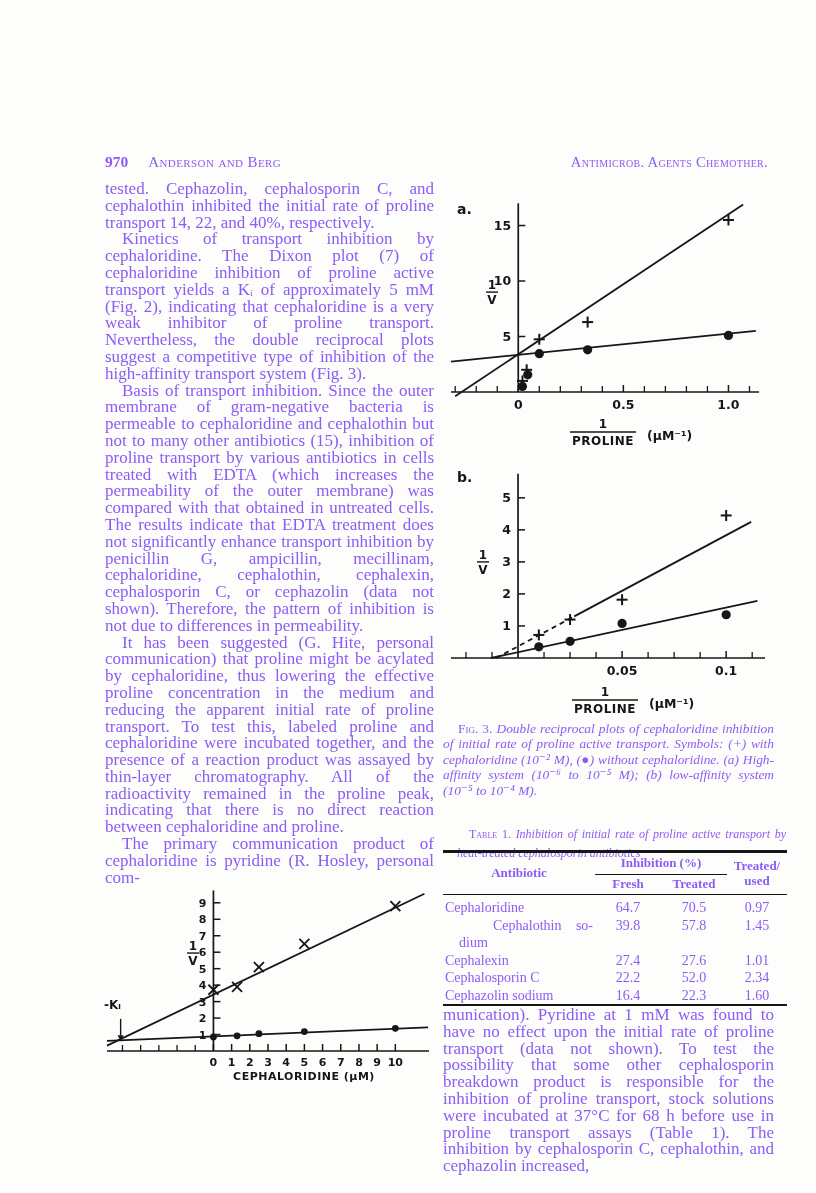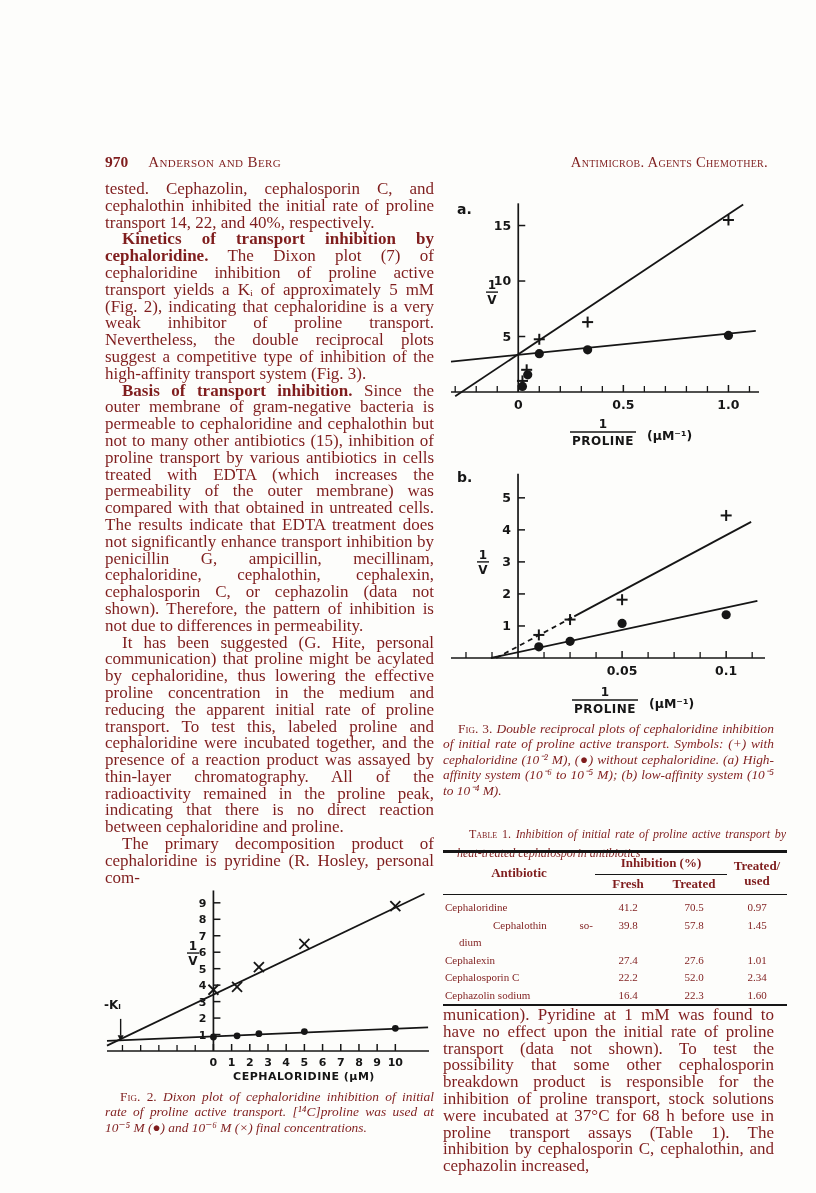--- a/index.html
+++ b/index.html
@@ -1,44 +1,44 @@
 <!DOCTYPE html>
 <html><head>
 <meta charset="utf-8">
 <style>
   html,body{margin:0;padding:0;background:#ffffff;}
   .page{position:relative;width:816px;height:1193px;background:#fdfdfb;overflow:hidden;
-        font-family:"Liberation Serif","DejaVu Serif",serif;color:#7f1d1d;}
+        font-family:"Liberation Serif","DejaVu Serif",serif;color:#8b5cf6;}
   .abs{position:absolute;}
   
   .runhead{position:absolute;left:105px;top:153px;width:663px;display:flex;align-items:baseline;}
   .pagenum{font-weight:700;font-size:15.5px;}
   .sc{font-variant:small-caps;}
   .authors{font-size:15px;margin-left:20px;letter-spacing:0.4px;}
   .journal{font-size:14.6px;margin-left:auto;letter-spacing:0.3px;}
   
   .coltext{position:absolute;text-align:justify;font-size:17px;line-height:16.8px;}
   .coltext p{margin:0;}
   .coltext p.ind{text-indent:17px;}
-  .lead{font-weight:700;}
+  .lead{font-weight:400;}
   
   .caption{position:absolute;font-size:13.4px;line-height:15.4px;text-align:justify;margin:0;}
   .caption .cap-it{font-style:italic;}
   .caption .sc{font-style:normal;}
   .cap-indent{text-indent:15px;}
   
   .tabletitle{position:absolute;font-size:12px;line-height:19px;text-align:justify;margin:12px;text-indent:12px;}
   .tabletitle .cap-it{font-style:italic;}
   table.t1{position:absolute;border-collapse:collapse;border-top:3px solid #161616;border-bottom:2.5px solid #161616;table-layout:fixed;}
   table.t1 th{font-weight:700;font-size:13px;line-height:14.5px;padding:3px 2px;vertical-align:middle;}
   table.t1 .th-anti{width:148px;text-align:center;border-bottom:1.4px solid #161616;}
   table.t1 .th-group{width:128px;text-align:center;border-bottom:1.4px solid #161616;}
   table.t1 .th-sub{text-align:center;border-bottom:1.4px solid #161616;padding-top:2px;}
   table.t1 .th-ratio{width:56px;text-align:center;white-space:pre-line;border-bottom:1.4px solid #161616;}
-  table.t1 td{font-size:11px;line-height:17.5px;padding:0 2px;vertical-align:top;}
+  table.t1 td{font-size:14px;line-height:17.5px;padding:0 2px;vertical-align:top;}
   table.t1 td.num{text-align:center;}
   table.t1 tbody tr:first-child td{padding-top:4px;}
   .anti-flex{display:flex;justify-content:space-between;margin-left:48px;}
   .anti-wrap2{padding-left:14px;}
   svg text{user-select:none;}
 </style>
 </head>
 <body>
 
 <div class="page">
@@ -47,21 +47,21 @@
     <span class="pagenum">970</span>
     <span class="authors sc">Anderson and Berg</span>
     <span class="journal sc">Antimicrob. Agents Chemother.</span>
   </header>
 
   <section class="coltext" id="left-col" style="left:105px;top:181px;width:329px;">
       <p class="">tested. Cephazolin, cephalosporin C, and cephalothin inhibited the initial rate of proline transport 14, 22, and 40%, respectively.</p>
       <p class="ind"><b class="lead">Kinetics of transport inhibition by cephaloridine.</b> The Dixon plot (7) of cephaloridine inhibition of proline active transport yields a Kᵢ of approximately 5 mM (Fig. 2), indicating that cephaloridine is a very weak inhibitor of proline transport. Nevertheless, the double reciprocal plots suggest a competitive type of inhibition of the high-affinity transport system (Fig. 3).</p>
       <p class="ind"><b class="lead">Basis of transport inhibition.</b> Since the outer membrane of gram-negative bacteria is permeable to cephaloridine and cephalothin but not to many other antibiotics (15), inhibition of proline transport by various antibiotics in cells treated with EDTA (which increases the permeability of the outer membrane) was compared with that obtained in untreated cells. The results indicate that EDTA treatment does not significantly enhance transport inhibition by penicillin G, ampicillin, mecillinam, cephaloridine, cephalothin, cephalexin, cephalosporin C, or cephazolin (data not shown). Therefore, the pattern of inhibition is not due to differences in permeability.</p>
       <p class="ind">It has been suggested (G. Hite, personal communication) that proline might be acylated by cephaloridine, thus lowering the effective proline concentration in the medium and reducing the apparent initial rate of proline transport. To test this, labeled proline and cephaloridine were incubated together, and the presence of a reaction product was assayed by thin-layer chromatography. All of the radioactivity remained in the proline peak, indicating that there is no direct reaction between cephaloridine and proline.</p>
-      <p class="ind">The primary decomposition product of cephaloridine is pyridine (R. Hosley, personal com-</p>
+      <p class="ind">The primary communication product of cephaloridine is pyridine (R. Hosley, personal com-</p>
     </section>
 
   <svg id="fig2" class="abs" style="left:100px;top:874px;width:334px;height:214px;" viewBox="0 0 334 214">
       <line x1="7" y1="177" x2="329" y2="177" stroke="#161616" stroke-width="1.7"></line>
       <line x1="113.42372881355932" y1="16.46969696969697" x2="113.42372881355932" y2="177" stroke="#161616" stroke-width="1.7"></line>
       <line x1="95.23163841807909" y1="177" x2="95.23163841807909" y2="171" stroke="#161616" stroke-width="1.3"></line>
       <line x1="77.03954802259886" y1="177" x2="77.03954802259886" y2="171" stroke="#161616" stroke-width="1.3"></line>
       <line x1="58.84745762711864" y1="177" x2="58.84745762711864" y2="171" stroke="#161616" stroke-width="1.3"></line>
       <line x1="40.655367231638415" y1="177" x2="40.655367231638415" y2="171" stroke="#161616" stroke-width="1.3"></line>
       <line x1="22.463276836158187" y1="177" x2="22.463276836158187" y2="171" stroke="#161616" stroke-width="1.3"></line>
@@ -128,24 +128,20 @@
       </g>
       <text x="93" y="76.03535353535354" fill="#161616" font-family="&quot;DejaVu Sans&quot;, sans-serif" font-size="12" text-anchor="middle" font-weight="700">1</text>
       <line x1="87" y1="79.03535353535354" x2="99" y2="79.03535353535354" stroke="#161616" stroke-width="1.4"></line>
       <text x="93" y="91.03535353535354" fill="#161616" font-family="&quot;DejaVu Sans&quot;, sans-serif" font-size="12" text-anchor="middle" font-weight="700">V</text>
       <text x="204" y="206" fill="#161616" font-family="&quot;DejaVu Sans&quot;, sans-serif" font-size="11" text-anchor="middle" font-weight="700" letter-spacing="0.5px">CEPHALORIDINE (μM)</text>
       <text x="12.457627118644066" y="135.0151515151515" fill="#161616" font-family="&quot;DejaVu Sans&quot;, sans-serif" font-size="12" text-anchor="middle" font-weight="700">-Kᵢ</text>
       <line x1="20.644067796610173" y1="144.8939393939394" x2="20.644067796610173" y2="161.35858585858585" stroke="#161616" stroke-width="1.4"></line>
       <polygon points="17.644067796610173,161.35858585858585 23.644067796610173,161.35858585858585 20.644067796610173,167.35858585858585" fill="#161616"></polygon>
     </svg>
 
-  <p class="caption cap-indent" style="left:105px;top:1089px;width:329px;">
-    <span class="sc">Fig. 2.</span>
-    <span class="cap-it">Dixon plot of cephaloridine inhibition of initial rate of proline active transport. [¹⁴C]proline was used at 10⁻⁵ M (●) and 10⁻⁶ M (×) final concentrations.</span>
-  </p>
 
   <svg id="fig3a" class="abs" style="left:443px;top:190px;width:345px;height:262px;" viewBox="0 0 345 262">
       <line x1="8" y1="202" x2="316" y2="202" stroke="#161616" stroke-width="1.7"></line>
       <line x1="75.26114649681529" y1="13.329479768786143" x2="75.26114649681529" y2="202" stroke="#161616" stroke-width="1.7"></line>
       <line x1="12.203821656050959" y1="202" x2="12.203821656050959" y2="196" stroke="#161616" stroke-width="1.3"></line>
       <line x1="33.22292993630573" y1="202" x2="33.22292993630573" y2="196" stroke="#161616" stroke-width="1.3"></line>
       <line x1="54.24203821656051" y1="202" x2="54.24203821656051" y2="196" stroke="#161616" stroke-width="1.3"></line>
       <line x1="96.28025477707006" y1="202" x2="96.28025477707006" y2="196" stroke="#161616" stroke-width="1.3"></line>
       <line x1="117.29936305732484" y1="202" x2="117.29936305732484" y2="196" stroke="#161616" stroke-width="1.3"></line>
       <line x1="138.3184713375796" y1="202" x2="138.3184713375796" y2="196" stroke="#161616" stroke-width="1.3"></line>
@@ -246,21 +242,21 @@
       <text x="14" y="26" fill="#161616" font-family="&quot;DejaVu Sans&quot;, sans-serif" font-size="14" text-anchor="start" font-weight="700">b.</text>
       <text x="40" y="102.89830508474577" fill="#161616" font-family="&quot;DejaVu Sans&quot;, sans-serif" font-size="12" text-anchor="middle" font-weight="700">1</text>
       <line x1="34" y1="105.89830508474577" x2="46" y2="105.89830508474577" stroke="#161616" stroke-width="1.4"></line>
       <text x="40" y="117.89830508474577" fill="#161616" font-family="&quot;DejaVu Sans&quot;, sans-serif" font-size="12" text-anchor="middle" font-weight="700">V</text>
       <text x="162" y="240" fill="#161616" font-family="&quot;DejaVu Sans&quot;, sans-serif" font-size="12" text-anchor="middle" font-weight="700">1</text>
       <line x1="129" y1="244" x2="195" y2="244" stroke="#161616" stroke-width="1.6"></line>
       <text x="162" y="257" fill="#161616" font-family="&quot;DejaVu Sans&quot;, sans-serif" font-size="12" text-anchor="middle" font-weight="700" letter-spacing="0.5px">PROLINE</text>
       <text x="206" y="252" fill="#161616" font-family="&quot;DejaVu Sans&quot;, sans-serif" font-size="12.5" text-anchor="start" font-weight="700">(μM⁻¹)</text>
     </svg>
 
-  <p class="caption cap-indent" style="left:443px;top:721px;width:331px;font-family:Liberation Serif, serif;">
+  <p class="caption cap-indent" style="left:443px;top:721px;width:331px;">
     <span class="sc">Fig. 3.</span>
     <span class="cap-it">Double reciprocal plots of cephaloridine inhibition of initial rate of proline active transport. Symbols: (+) with cephaloridine (10⁻² M), (●) without cephaloridine. (a) High-affinity system (10⁻⁶ to 10⁻⁵ M); (b) low-affinity system (10⁻⁵ to 10⁻⁴ M).</span>
   </p>
 
   <p class="tabletitle" style="left:445px;top:813px;width:329px;">
     <span class="sc">Table 1.</span>
     <span class="cap-it">Inhibition of initial rate of proline active transport by heat-treated cephalosporin antibiotics</span>
   </p>
 
   <table class="t1" style="left:443px;top:850px;width:332px;">
@@ -272,21 +268,21 @@
 used</th>
       </tr>
       <tr>
         <th class="th-sub">Fresh</th>
         <th class="th-sub">Treated</th>
       </tr>
     </thead>
     <tbody id="t1body">
         <tr>
           <td>Cephaloridine</td>
-          <td class="num">41.2</td>
+          <td class="num">64.7</td>
           <td class="num">70.5</td>
           <td class="num">0.97</td>
         </tr>
         <tr>
           <td>
             <div class="anti-flex">
               <span>Cephalothin</span>
               <span>so-</span>
             </div>
             <div class="anti-wrap2">dium</div>

